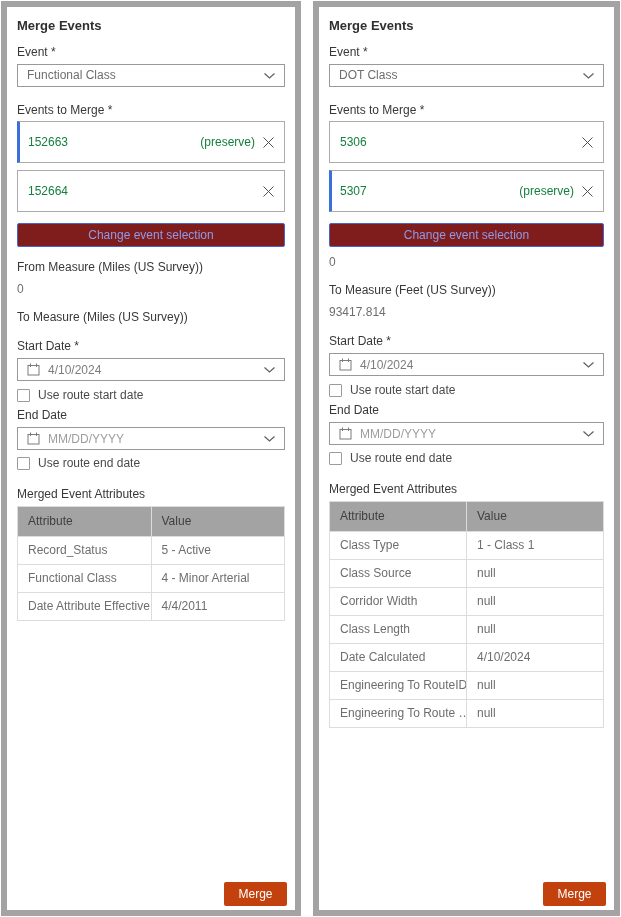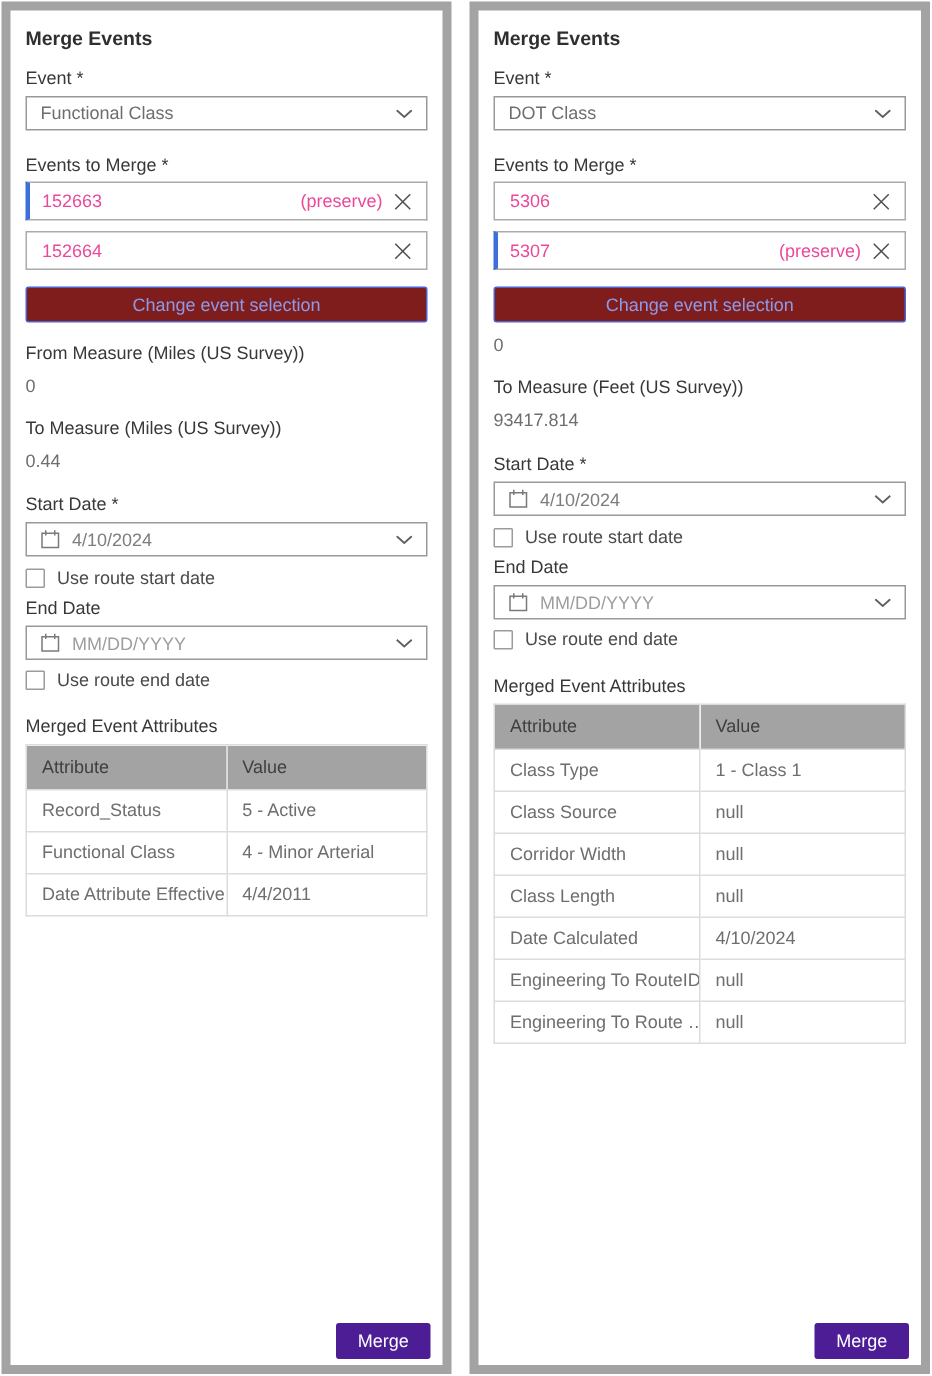--- a/index.html
+++ b/index.html
@@ -44,28 +44,28 @@
     padding: 0 9px;
     font-size: 12px;
     color: #6e6e6e;
     cursor: pointer;
   }
   .select-text { flex: 1; line-height: 13px; }
   .chevron { display: flex; align-items: center; }
 
   .merge-item {
     margin-top: 7px;
-    height: 26px;
+    height: 42px;
     border: 1px solid #ababab;
     background: #fff;
     display: flex;
     align-items: center;
     padding: 0 10px;
     font-size: 12px;
-    color: #ec4899;
+    color: #15803d;
   }
   .merge-item.first { margin-top: 4px; }
   .merge-item.preserve { border-left: 3px solid #3d6fdb; padding-left: 8px; }
   .mi-id { flex: 1; }
   .mi-preserve { margin-right: 8px; }
   .mi-x { display: flex; align-items: center; cursor: pointer; }
 
   .change-btn {
     margin-top: 11px;
     width: 100%;
@@ -118,21 +118,21 @@
   }
   table.attrs td { color: #6e6e6e; padding: 7px 10px; }
   table.attrs th:first-child, table.attrs td:first-child { width: 50%; }
 
   .merge-btn {
     position: absolute;
     right: 8px;
     bottom: 4px;
     width: 63px;
     height: 24px;
-    background: #4c1d95;
+    background: #c2410c;
     border: none;
     border-radius: 2px;
     color: #fff;
     font-size: 12px;
     font-family: inherit;
     cursor: pointer;
   }
 </style>
 </head>
 <body>
@@ -172,21 +172,20 @@
           </svg>
       </span>
     </div>
 
     <button class="change-btn">Change event selection</button>
 
     <div class="label gap14">From Measure (Miles (US Survey))</div>
     <div class="measure-value gap9">0</div>
 
     <div class="label gap15">To Measure (Miles (US Survey))</div>
-    <div class="measure-value gap9">0.44</div>
 
     <div class="label gap16">Start Date *</div>
     <div class="date-field gap5">
       <span class="cal">
         <svg width="13" height="13" viewBox="0 0 13 13">
             <rect x="1" y="2.5" width="11" height="9.5" fill="none" stroke="#7a7a7a"></rect>
             <path d="M3.5 0.5 V4 M9.5 0.5 V4" stroke="#7a7a7a" fill="none"></path>
           </svg>
       </span>
       <span class="date-val">4/10/2024</span>

